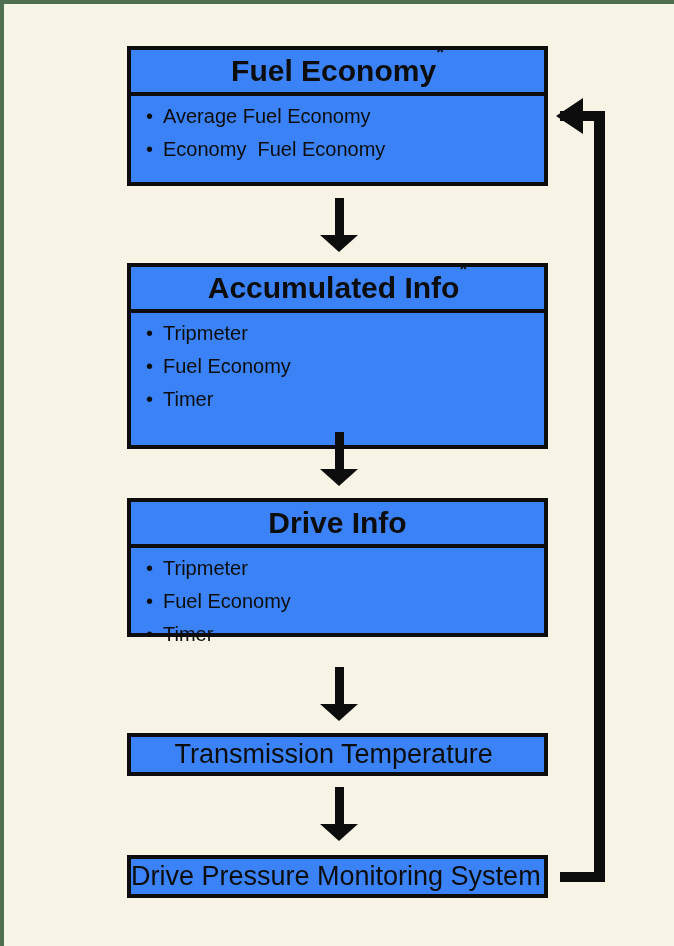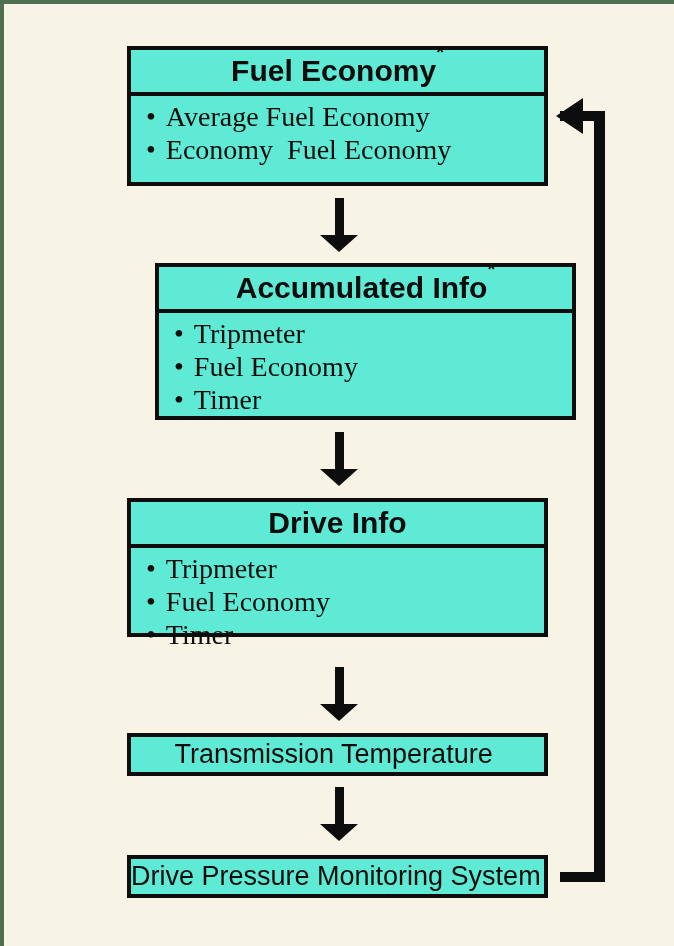--- a/index.html
+++ b/index.html
@@ -8,32 +8,32 @@
     background:#f7f4e6; overflow:hidden;
     font-family:"Liberation Sans", sans-serif; color:#0d0d0d;
   }
   .edge { position:absolute; background:#4e7050; }
   .edge.top  { left:0; top:0; width:674px; height:4px; }
   .edge.left { left:0; top:0; width:4px; height:946px; }
 
   .fbox {
     position:absolute; left:127px; width:421px;
     border:4px solid #0d0d0d; box-sizing:border-box;
-    background:#5eead4;
+    background:#3b82f6;
   }
   .fbox-title {
     height:42px; line-height:42px; border-bottom:4px solid #0d0d0d;
     font-weight:bold; font-size:30px; text-align:center;
     white-space:nowrap; overflow:hidden;
   }
   .fbox-title sup, .single-line sup {
     font-size:20px; position:relative; top:-11px; line-height:0;
   }
   .fbox-body { padding:4px 0 0 15px; overflow:hidden; }
-  .item { font-size:28px; line-height:33px; white-space:pre;font-family:Liberation Serif, serif; }
+  .item { font-size:20px; line-height:33px; white-space:pre; }
   .item .dot { margin-right:10px; }
   .single-line {
     height:43px; line-height:34px; font-size:27px; text-align:center;
     white-space:nowrap; overflow:hidden;
   }
 
   .down-arrow { position:absolute; left:320px; width:38px; }
   .down-arrow .stem { width:9px; height:37px; background:#0d0d0d; margin:0 auto; }
   .down-arrow .head {
     width:0; height:0; margin:0 auto;
@@ -67,21 +67,21 @@
       <div class="item"><span class="dot">•</span><span class="lbl">Average Fuel Economy</span></div>
       <div class="item"><span class="dot">•</span><span class="lbl">Economy  Fuel Economy</span></div>
     </div>
   </div>
 
   <div class="down-arrow" style="top:198px;">
     <div class="stem"></div>
     <div class="head"></div>
   </div>
 
-  <div class="fbox" style="top:263px; height:157px;margin-left:28px;">
+  <div class="fbox" style="top:263px; height:186px;">
     <div class="fbox-title"><span>Accumulated Info</span><sup>*</sup></div>
     <div class="fbox-body">
       <div class="item"><span class="dot">•</span><span class="lbl">Tripmeter</span></div>
       <div class="item"><span class="dot">•</span><span class="lbl">Fuel Economy</span></div>
       <div class="item"><span class="dot">•</span><span class="lbl">Timer</span></div>
     </div>
   </div>
 
   <div class="down-arrow" style="top:432px;">
     <div class="stem"></div>

